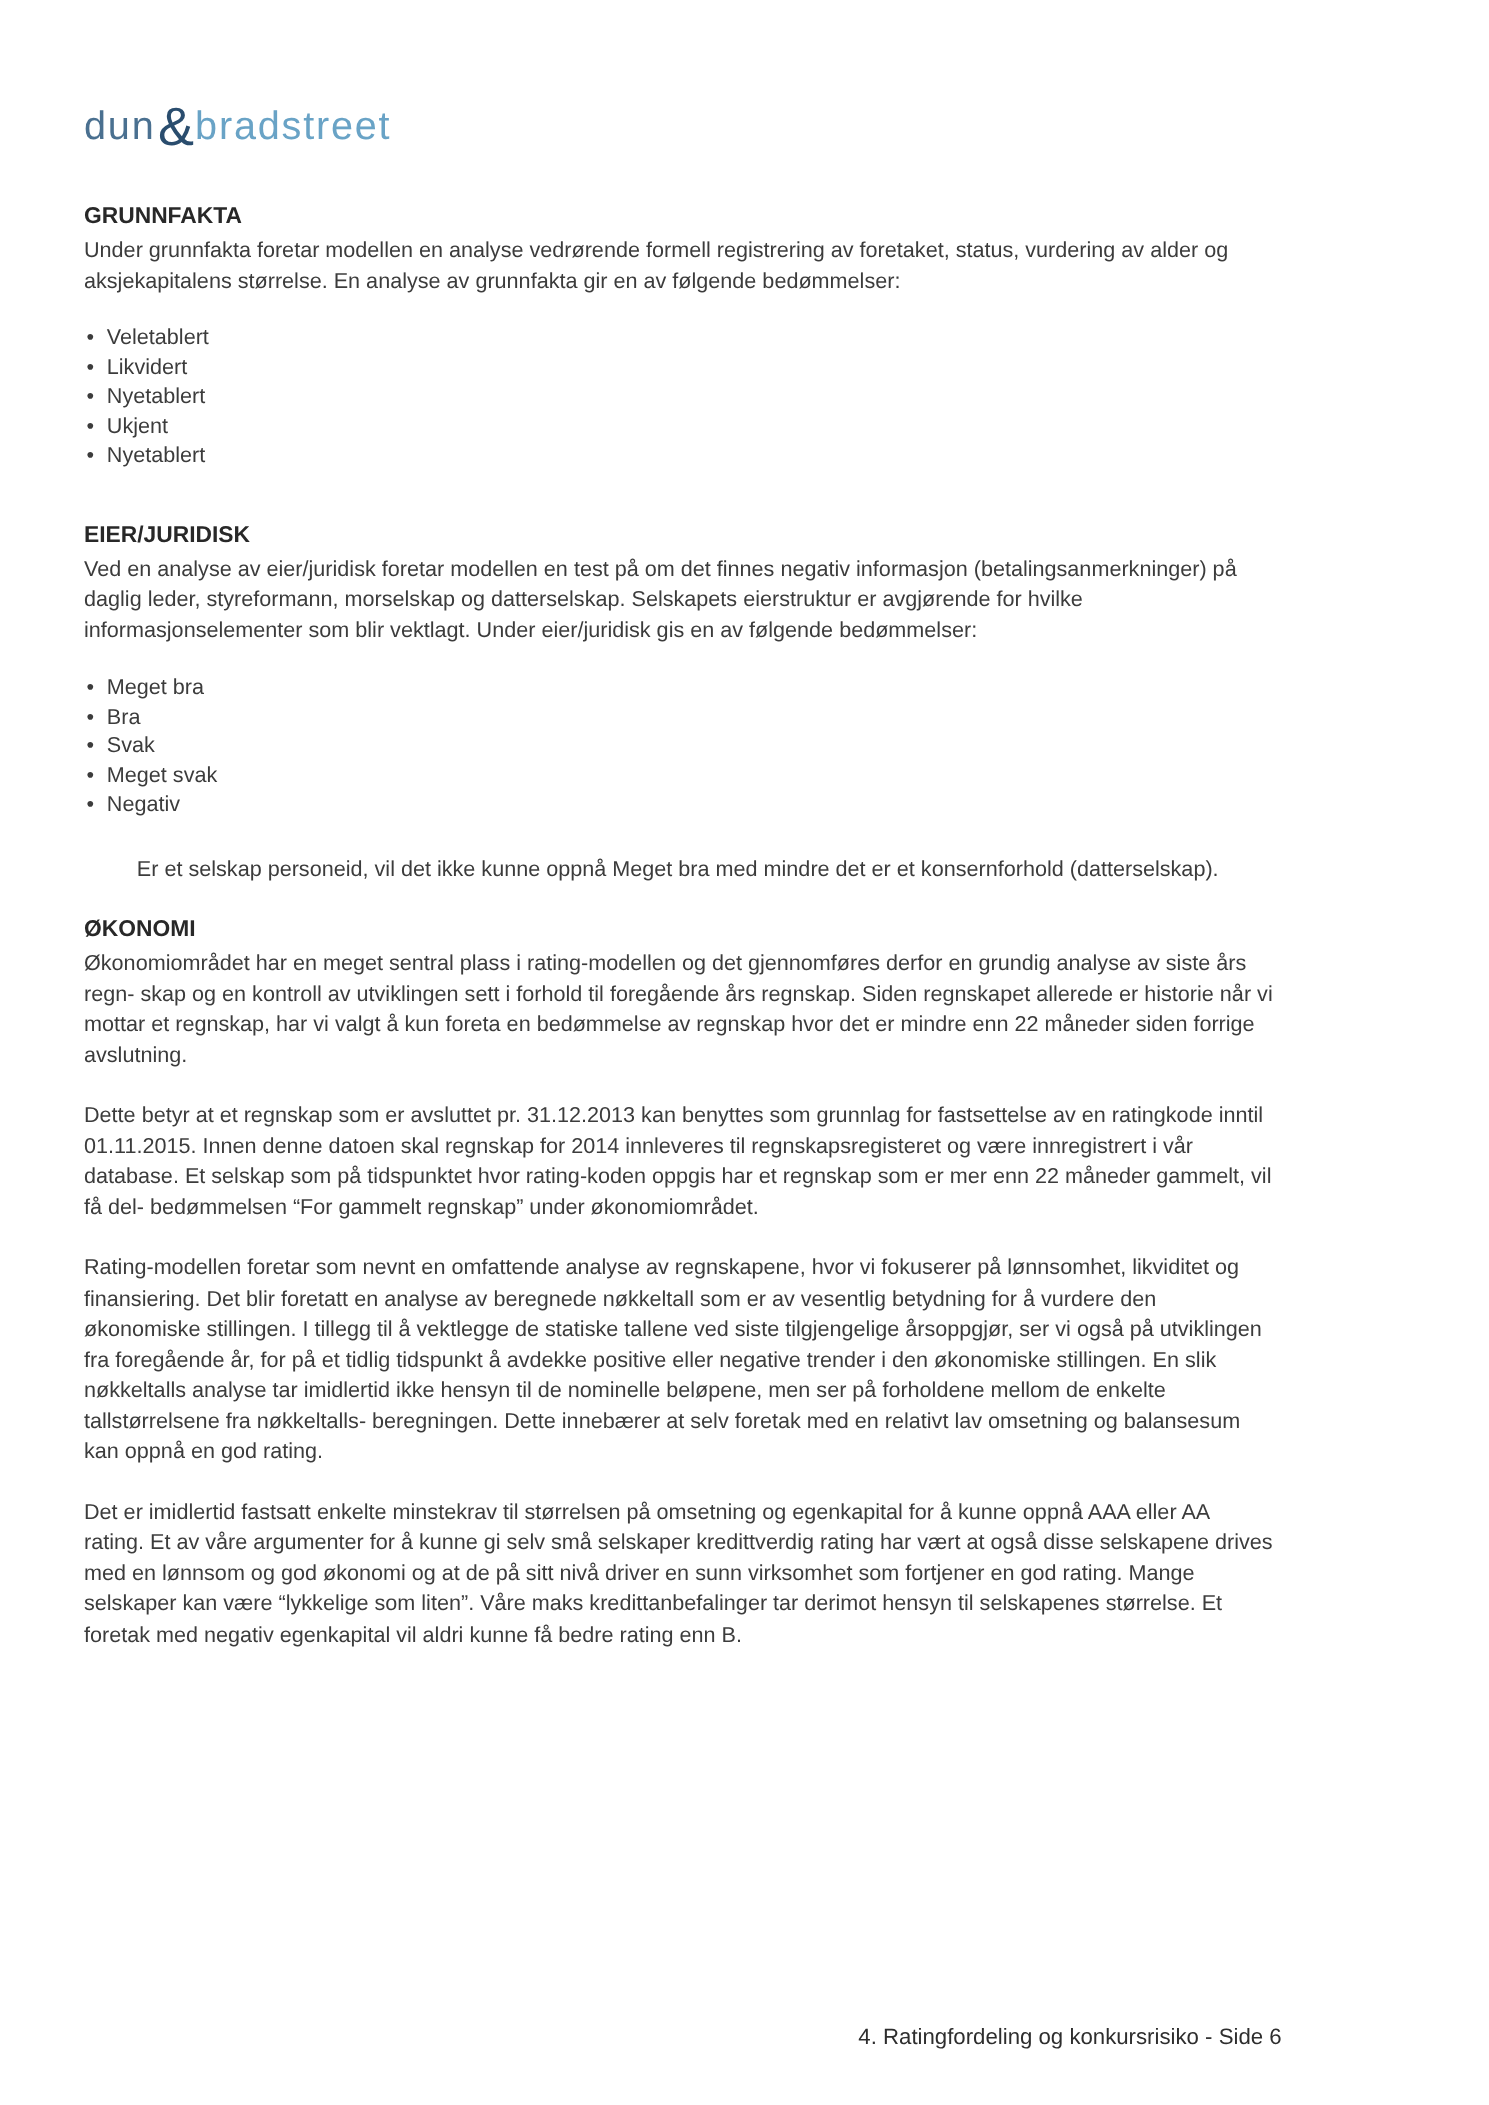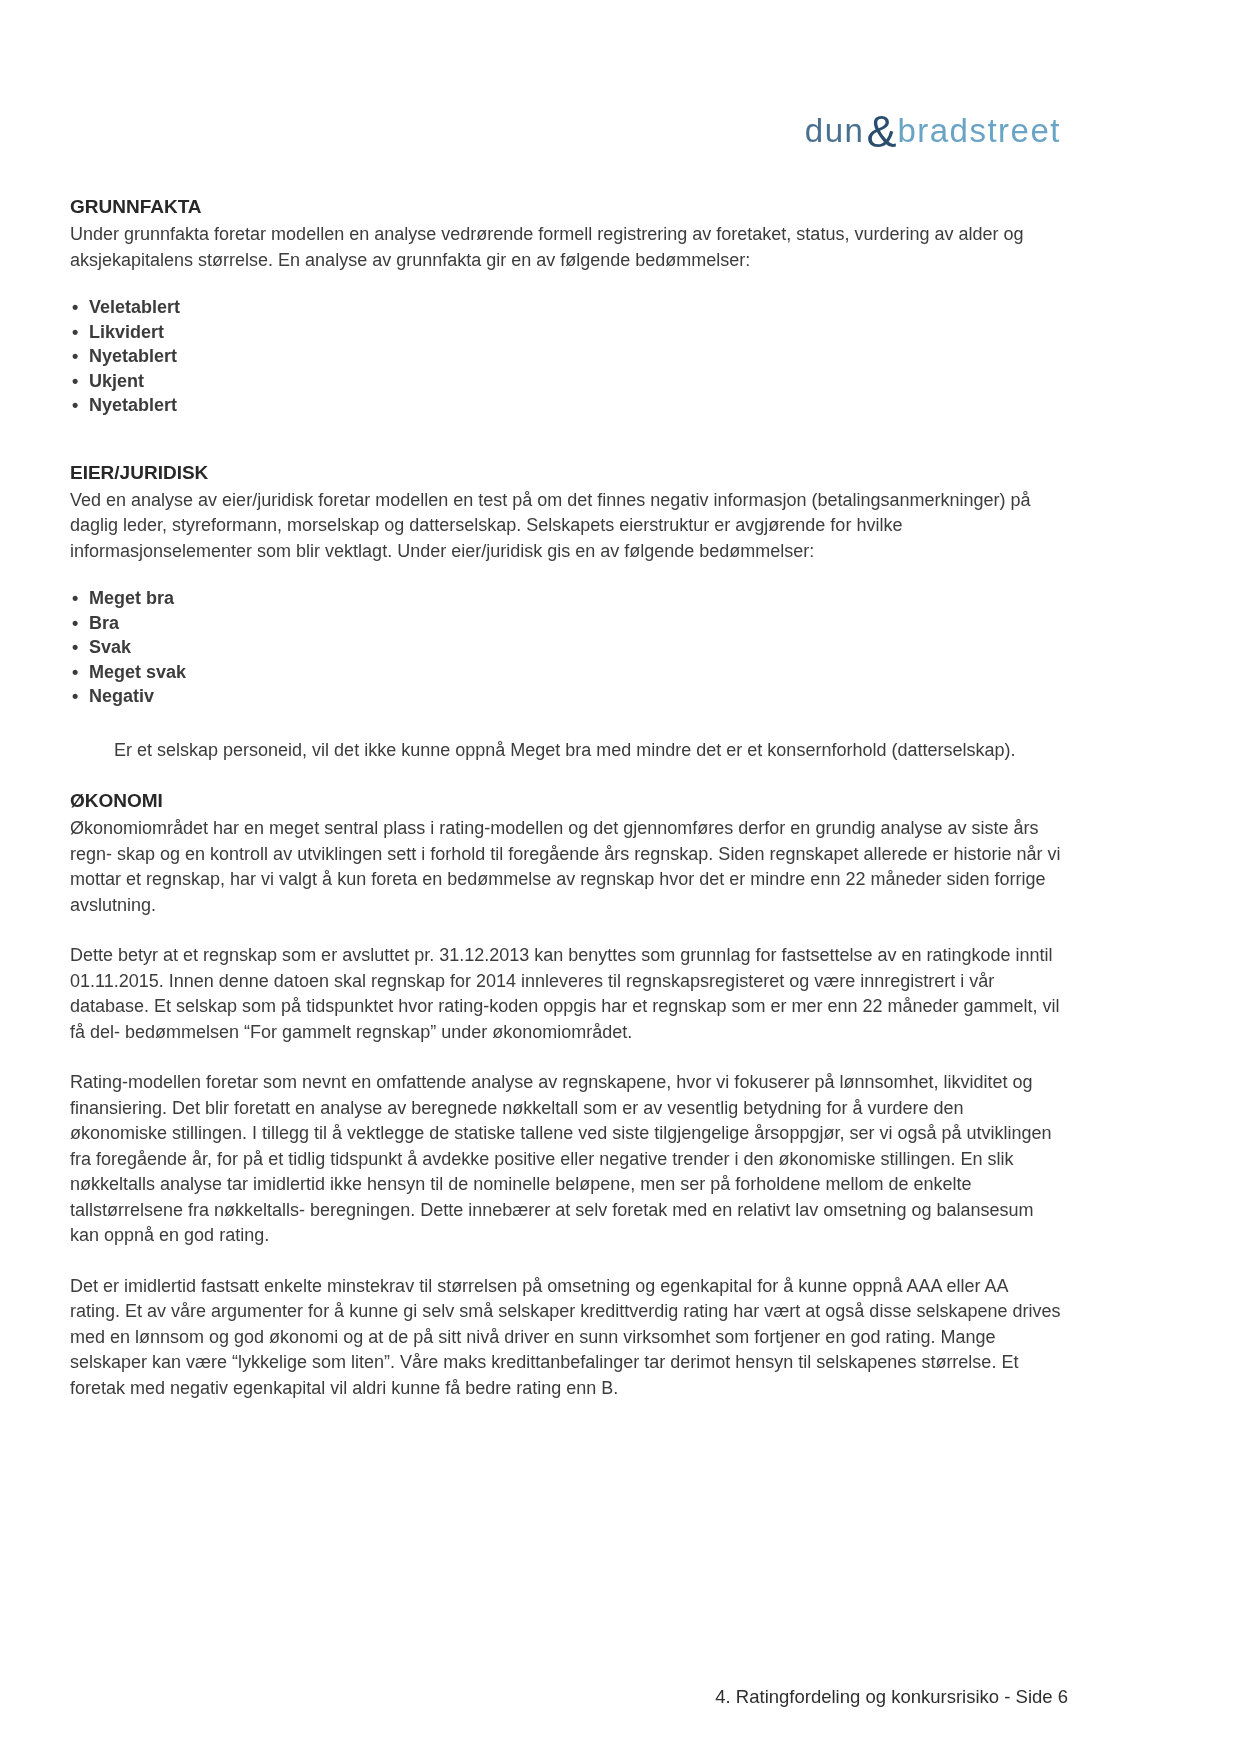--- a/index.html
+++ b/index.html
@@ -16,22 +16,21 @@
   .page {
     position: relative;
     width: 1241px;
     height: 1754px;
     box-sizing: border-box;
     padding: 0 180px 0 70px;
     overflow: hidden;
     background: #ffffff;
   }
   .logo-row {
-    padding-top: 104px;
-    text-align: right;
+    padding-top: 78px;
     line-height: 1;
     white-space: nowrap;
   }
   .logo-dun {
     font-size: 33px;
     letter-spacing: 1.5px;
   }
   .logo-amp {
     font-size: 45px;
     position: relative;
@@ -68,21 +67,20 @@
     margin: 22px 0 0 0;
     padding: 0;
     list-style: none;
     font-size: 18px;
     color: #3c3c3c;
   }
   ul.bullets li {
     position: relative;
     line-height: 24.5px;
     padding-left: 19px;
-    font-weight: bold;
   }
   ul.bullets li::before {
     content: "\2022";
     position: absolute;
     left: 2px;
   }
   .h-grunnfakta { margin-top: 46px; }
   .h-eier       { margin-top: 43px; }
   .h-okonomi    { margin-top: 26px; }
   .p-intro      { margin-top: 3px; }

